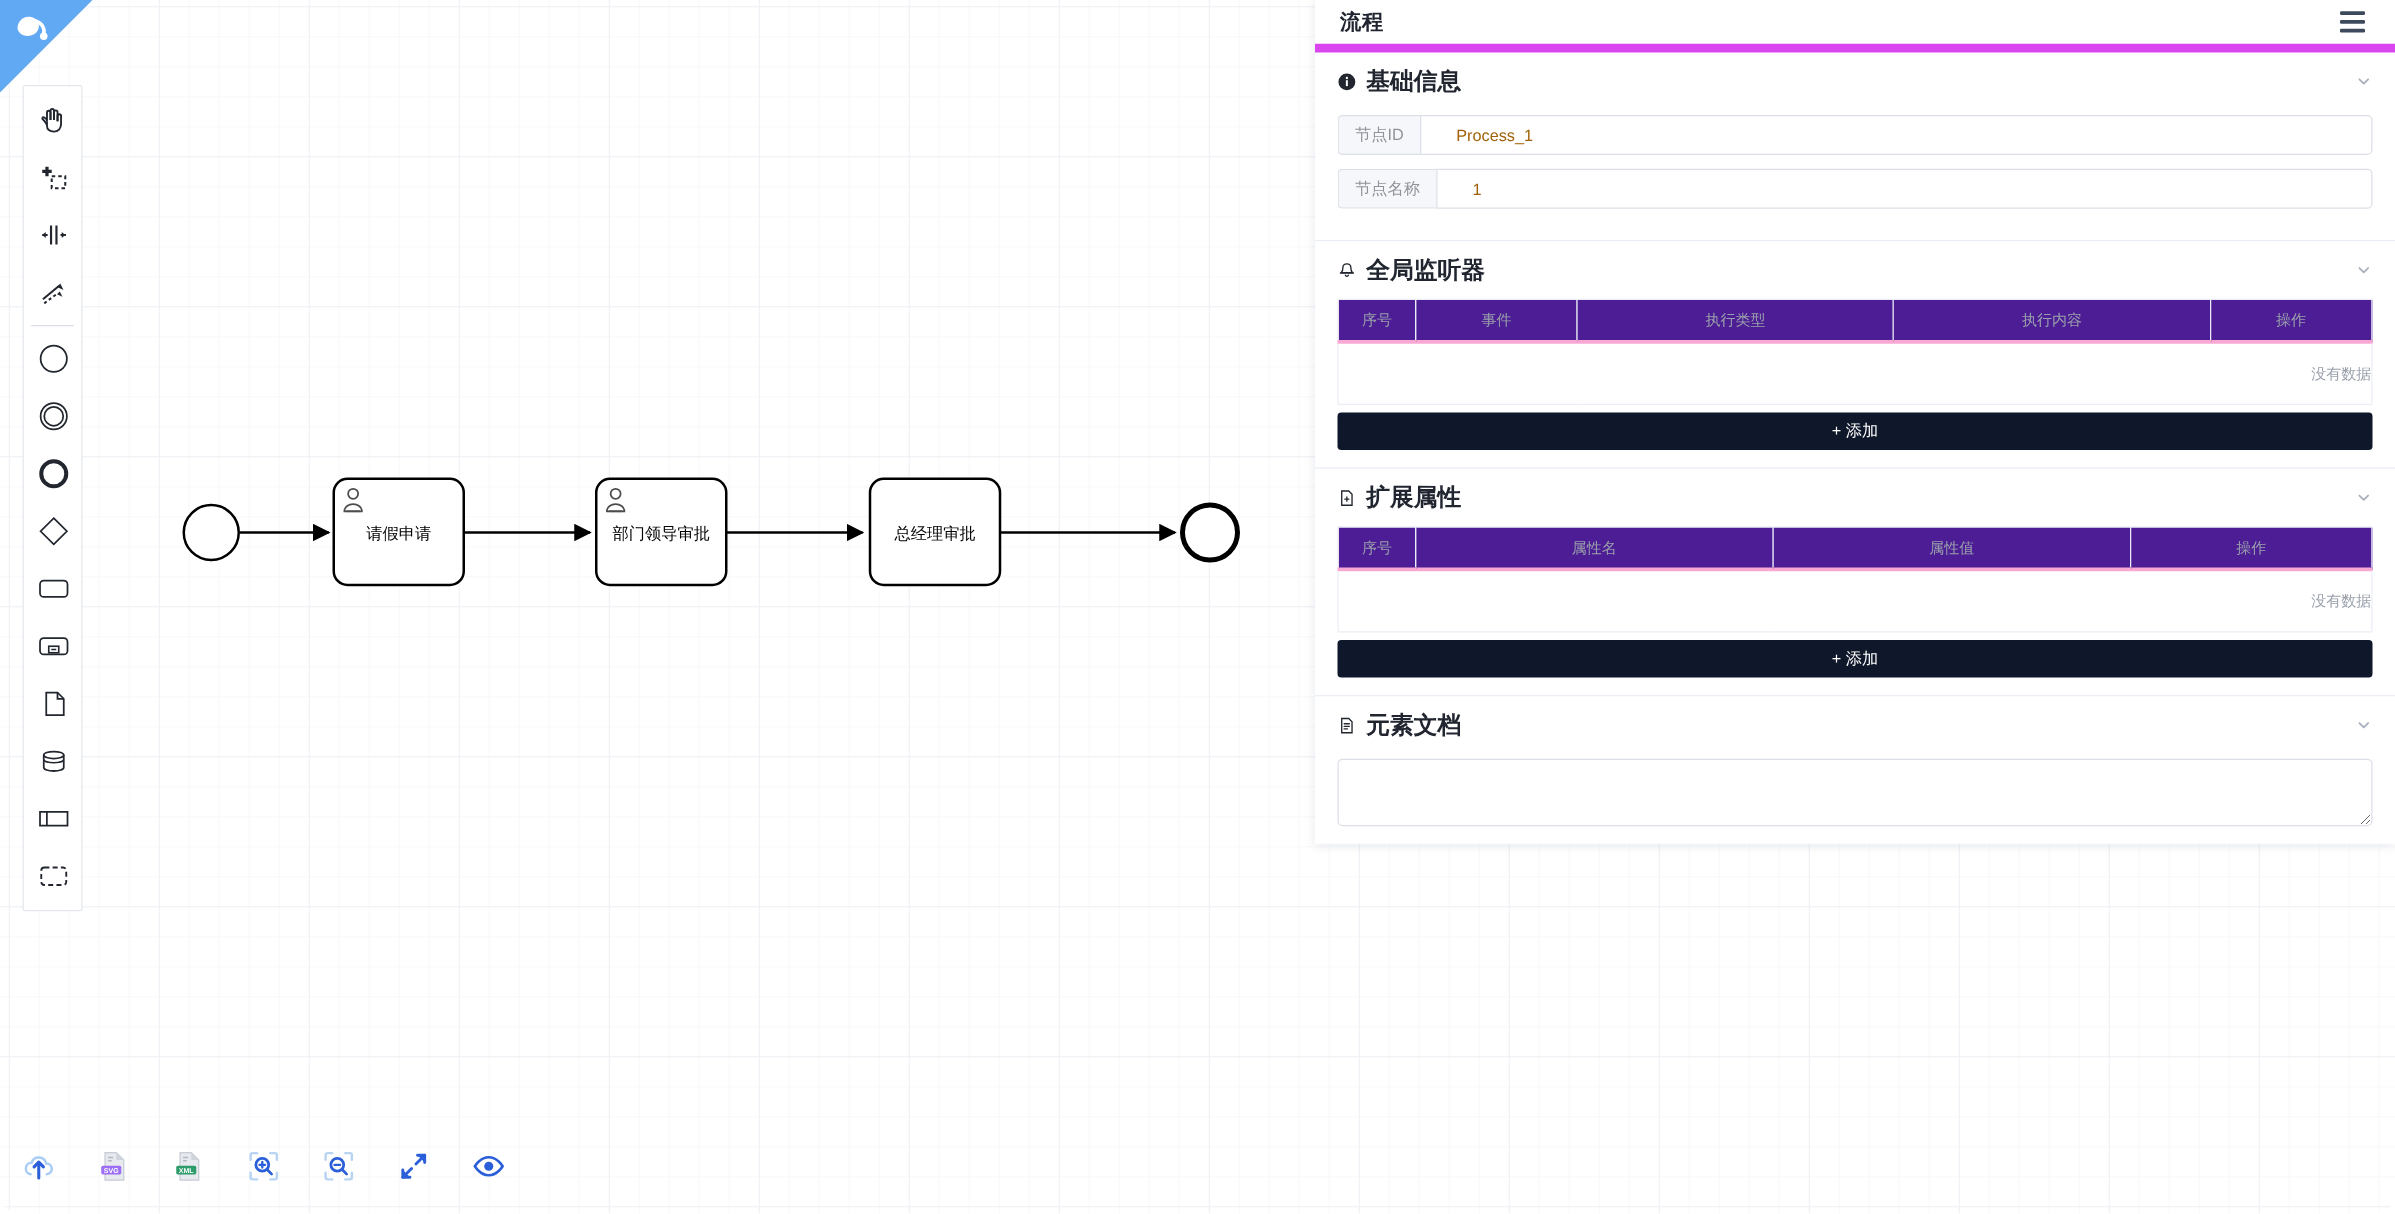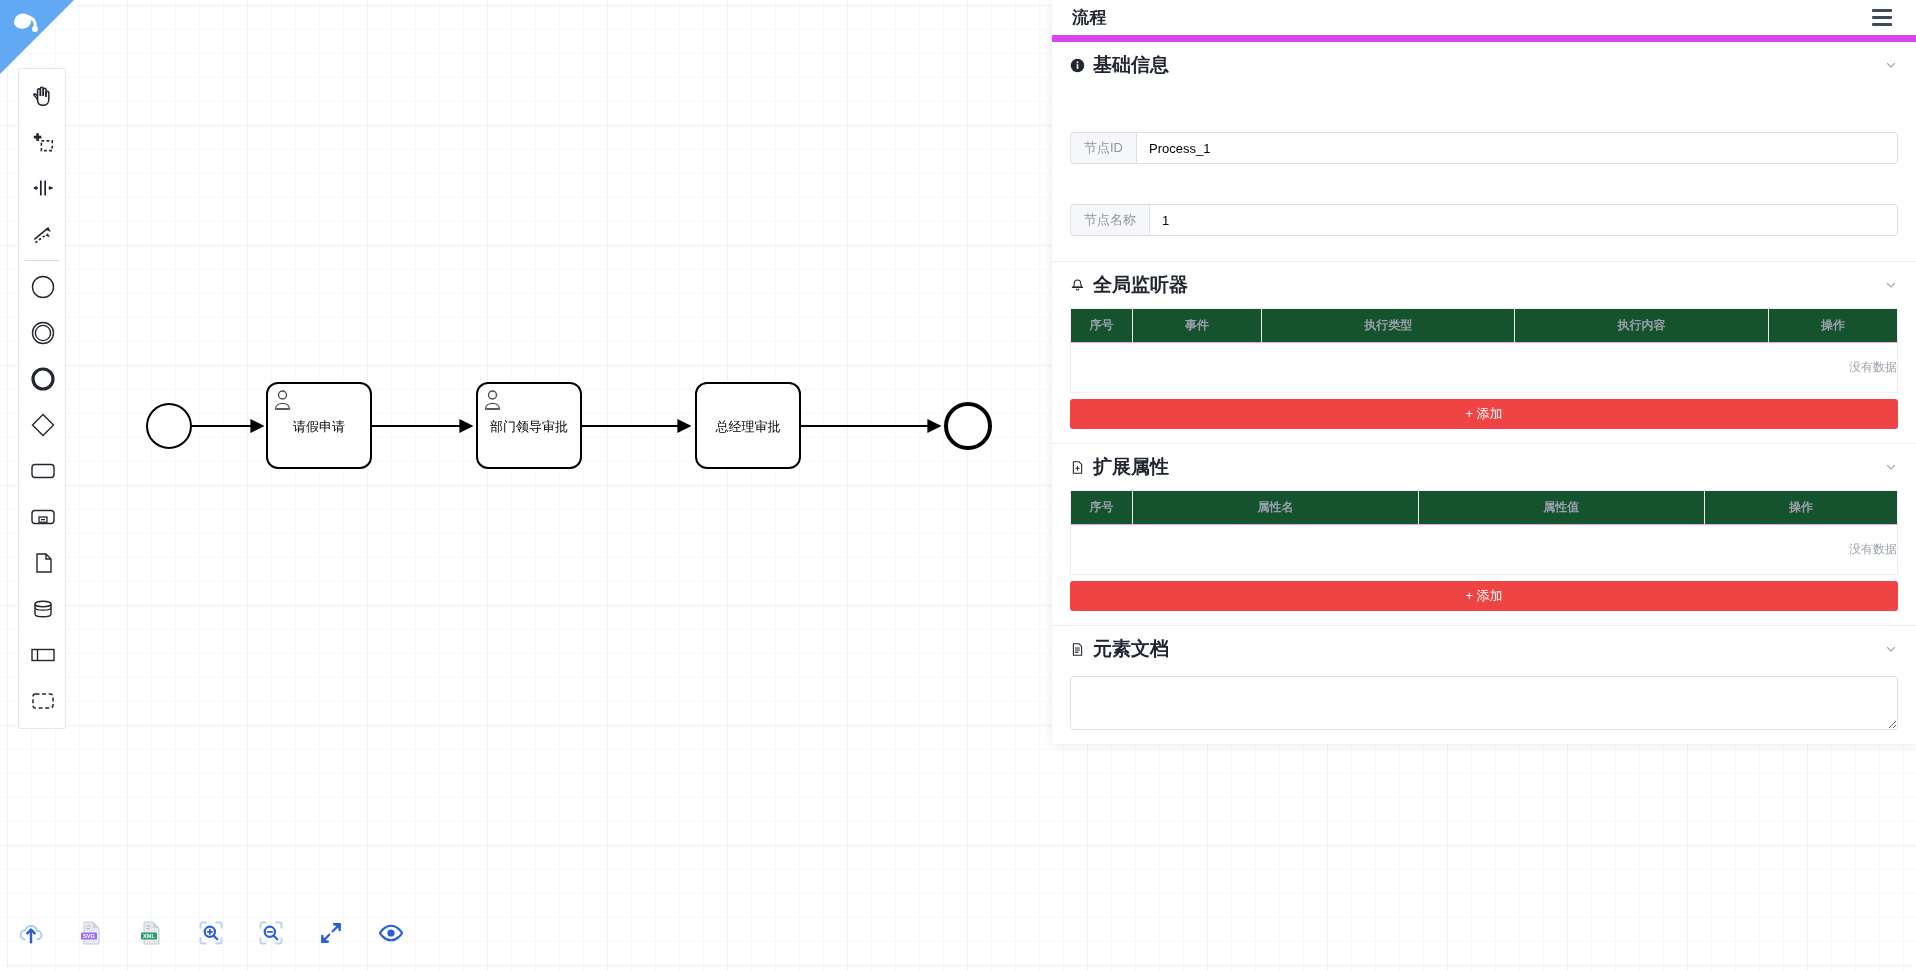--- a/index.html
+++ b/index.html
@@ -87,47 +87,47 @@
   .sec-head {
     display: flex; align-items: center; justify-content: space-between;
     height: 46px; cursor: pointer;
   }
   .sec-head-left { display: flex; align-items: center; gap: 8px; }
   .sec-title { font-size: 19px; font-weight: 700; color: #20252f; }
   .sec-icon { width: 15px; height: 15px; display: inline-flex; align-items: center; justify-content: center; }
   .chev { width: 14px; height: 14px; color: #a8b0bd; }
 
   
-  .form-row { display: flex; align-items: stretch; margin-bottom: 11px; height: 32px; margin-top: 40px; }
+  .form-row { display: flex; align-items: stretch; margin-bottom: 11px; height: 32px; }
   .form-label {
     background: #f5f7fa; border: 1px solid #dcdfe6; border-right: none;
     border-radius: 4px 0 0 4px; display: flex; align-items: center;
     justify-content: center; color: #909399; font-size: 13px;
     padding: 0 13px; white-space: nowrap;
   }
   .form-input {
     flex: 1; border: 1px solid #dcdfe6; border-radius: 0 4px 4px 0;
-    padding: 0 12px; font-size: 13px; color: #000000; outline: none;
+    padding: 0 28px; font-size: 13px; color: #a16207; outline: none;
     font-family: "Liberation Sans", sans-serif; background: #fff; min-width: 0;
   }
   .form-input::placeholder { color: #c0c4cc; }
 
   
   .tbl { width: 100%; border-collapse: collapse; border: 1px solid #ebeef5; border-bottom: none; }
   .tbl th {
-    font-size: 12px; font-weight: 700; color: #9aa0ab; height: 34px;
-    border-right: 1px solid #ebeef5; border-bottom: 1px solid #f9a8d4; background: #14532d;
+    font-size: 12px; font-weight: 400; color: #9aa0ab; height: 34px;
+    border-right: 1px solid #ebeef5; border-bottom: 3px solid #f9a8d4; background: #4c1d95;
   }
   .tbl th:last-child { border-right: none; }
   .tbl td.empty {
     height: 50px; text-align: right; font-size: 12px; color: #9aa0ab;
     border-bottom: 1px solid #ebeef5;
   }
   .add-btn {
-    width: 100%; height: 30px; background: #ef4444; color: #fff;
+    width: 100%; height: 30px; background: #0f172a; color: #fff;
     border: none; border-radius: 3px; font-size: 13px; cursor: pointer;
     margin-top: 6px; font-family: "Liberation Sans", sans-serif;
   }
 
   .doc-area {
     width: 100%; height: 54px; border: 1px solid #dcdfe6; border-radius: 4px;
     padding: 6px 10px; font-size: 13px; color: #4b5362; resize: vertical;
     font-family: "Liberation Sans", sans-serif; outline: none; display: block;
   }
   .pad-top { padding-top: 4px; }

